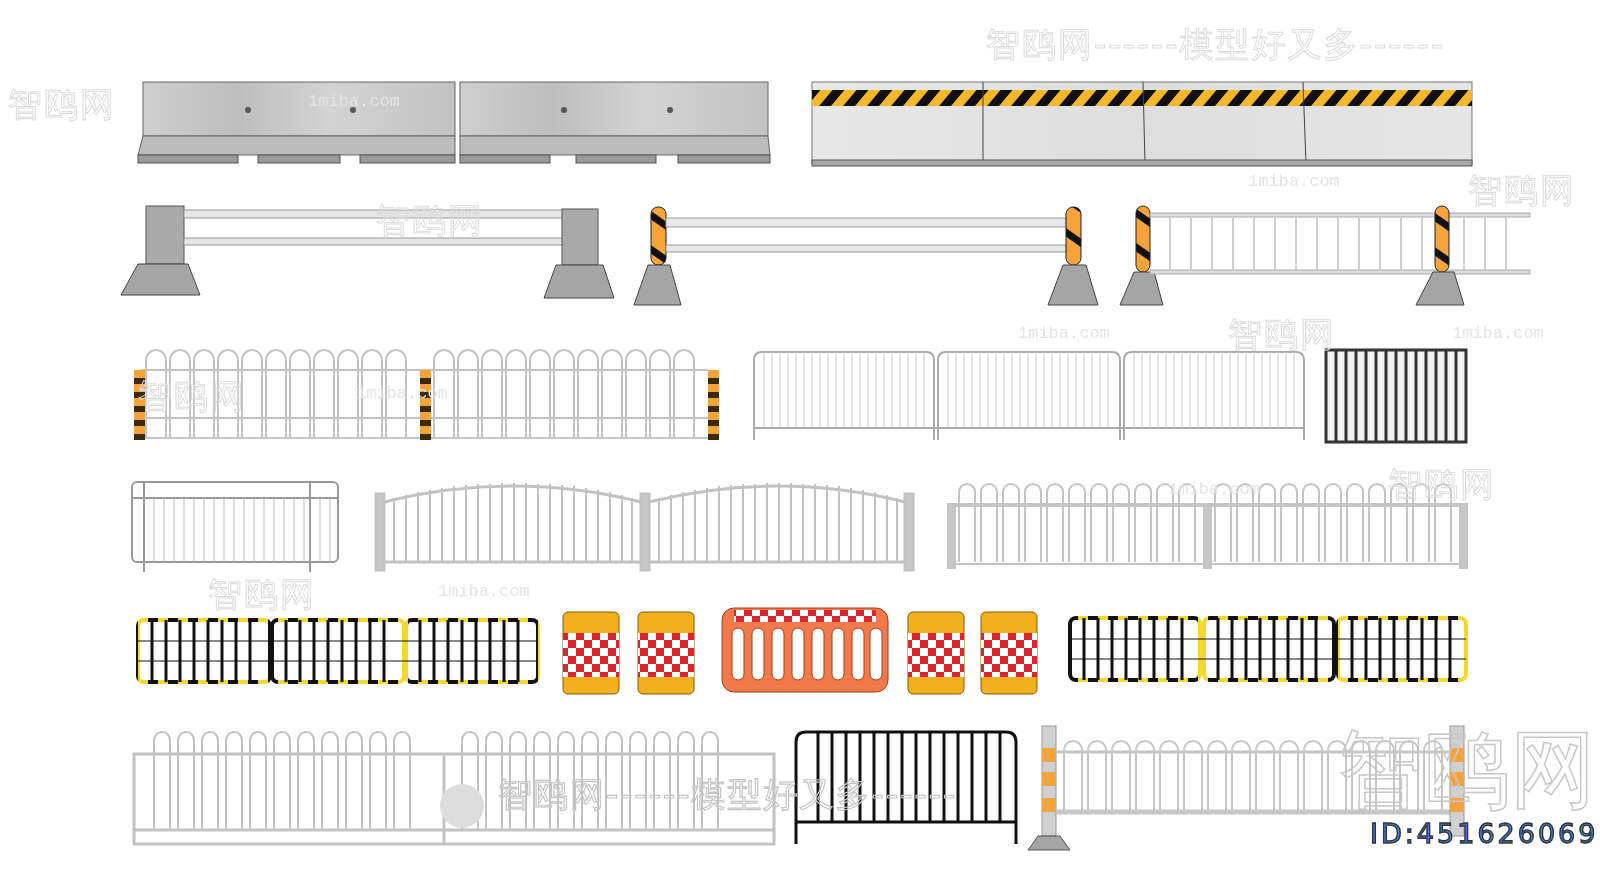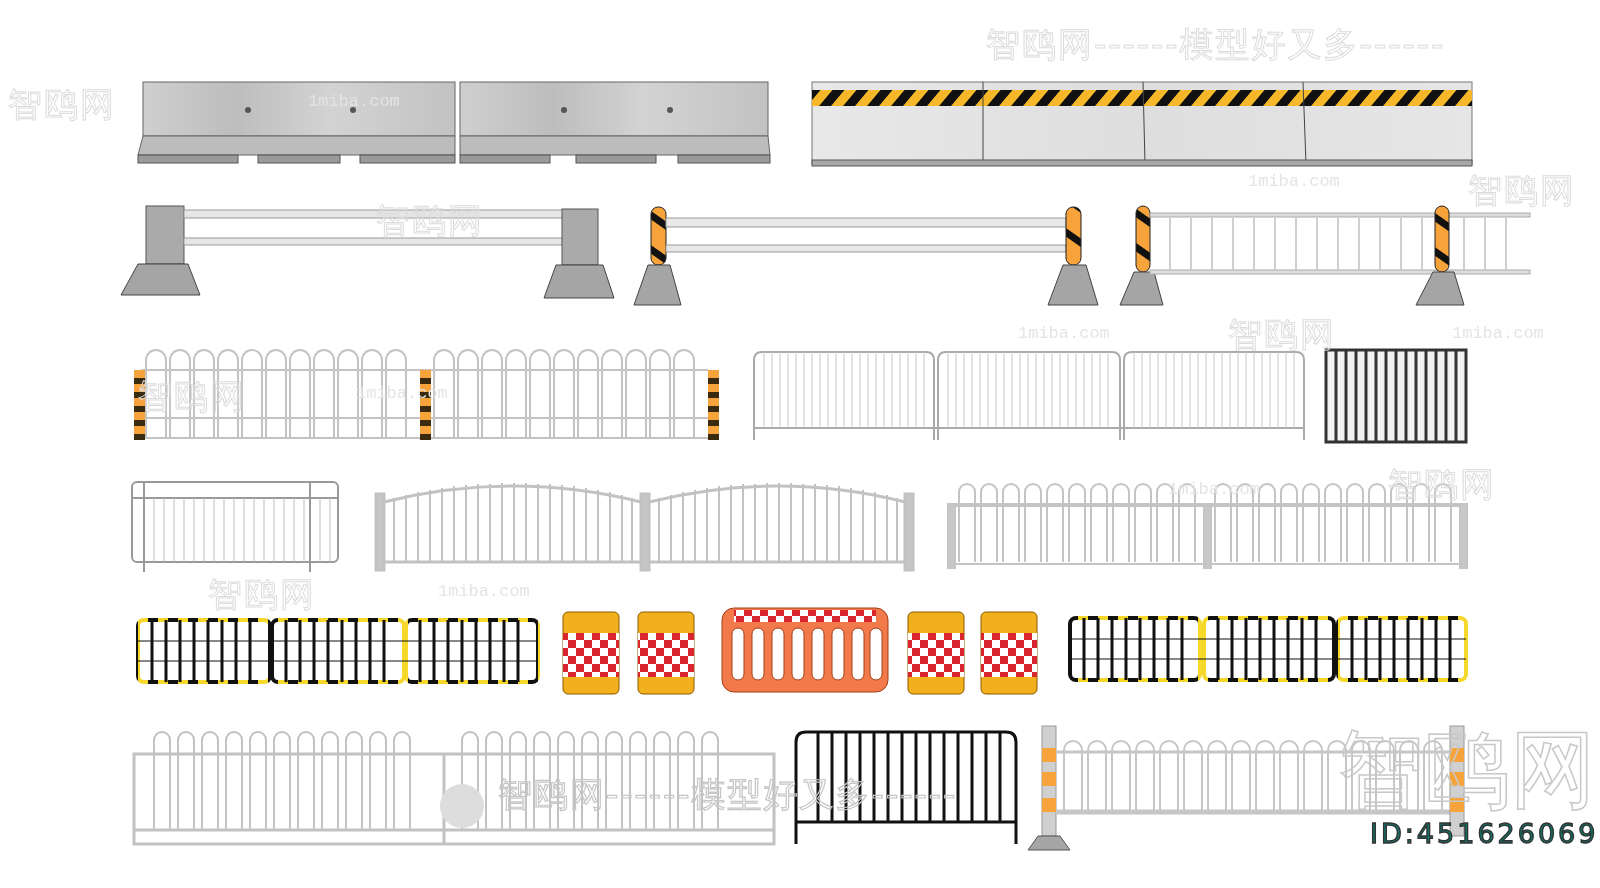--- a/index.html
+++ b/index.html
@@ -1,21 +1,21 @@
 <!DOCTYPE html>
 <html><head>
 <meta charset="utf-8">
 <style>
   html,body{margin:0;padding:0;background:#ffffff;}
   body{width:1600px;height:888px;position:relative;overflow:hidden;font-family:"DejaVu Sans",sans-serif;}
   #canvas{position:absolute;left:8px;top:0;width:1600px;height:677px;}
   .wm{position:absolute;color:transparent;-webkit-text-stroke:1px #dcdcdc;font-size:34px;white-space:nowrap;letter-spacing:2px;pointer-events:none;}
   .wm-small{position:absolute;color:#e4e4e4;font-size:17px;white-space:nowrap;pointer-events:none;font-family:Liberation Mono, monospace;}
   .wm-big{position:absolute;color:transparent;-webkit-text-stroke:1.5px #c8c8c8;font-size:86px;white-space:nowrap;pointer-events:none;}
-  #asset-id{position:absolute;left:1362px;top:818px;font-size:27px;letter-spacing:3px;color:#0f766e;-webkit-text-stroke:1.4px #333;font-family:"DejaVu Sans",sans-serif;}
+  #asset-id{position:absolute;left:1362px;top:818px;font-size:27px;letter-spacing:3px;color:#3b82f6;-webkit-text-stroke:1.4px #333;font-family:"DejaVu Sans",sans-serif;}
 </style>
 </head>
 <body>
 
 <div id="canvas">
 <svg width="1600" height="888" viewBox="0 0 1600 888" xmlns="http://www.w3.org/2000/svg">
   <defs>
     <linearGradient id="conc" x1="0" x2="1" y1="0" y2="0">
       <stop offset="0" stop-color="#cfcfcf"></stop>
           <stop offset="0.3" stop-color="#bdbdbd"></stop>

